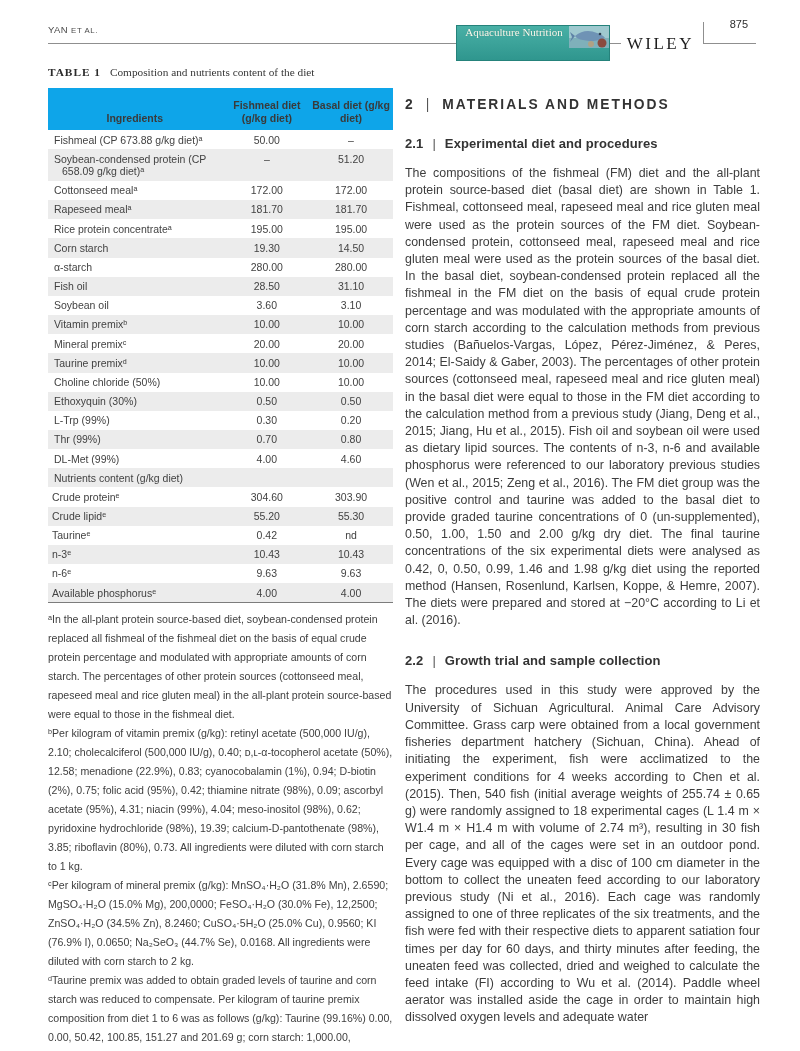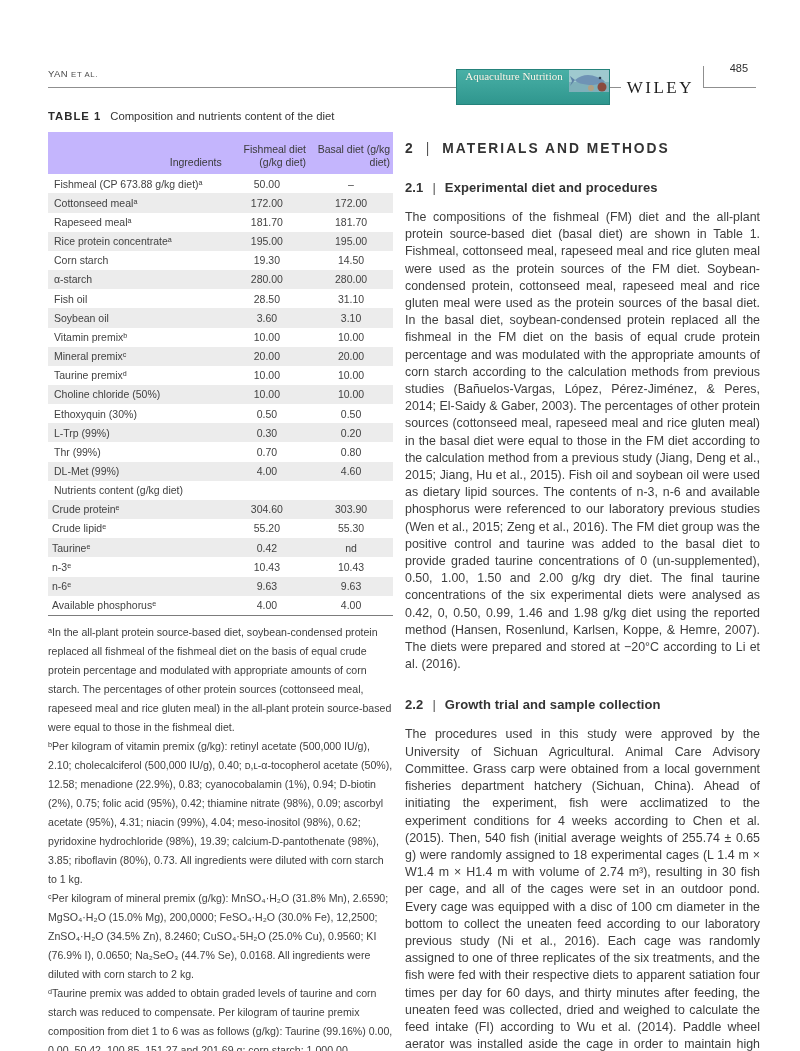--- a/index.html
+++ b/index.html
@@ -1,17 +1,17 @@
 <!DOCTYPE html>
 <html lang="en"><head>
 <meta charset="utf-8">
 <style>
   html,body{margin:0;padding:0;background:#ffffff;}
   body{width:800px;height:1051px;position:relative;font-family:"Liberation Sans",sans-serif;color:#3e3e3e;-webkit-font-smoothing:antialiased;}
-  .page{position:absolute;inset:0;overflow:hidden;margin-top:44px;}
+  .page{position:absolute;inset:0;overflow:hidden;}
 
   
   .hdr{position:absolute;left:48px;right:44px;top:0;height:60px;}
   .running-head{position:absolute;left:0;top:24px;font-size:9.5px;letter-spacing:.4px;color:#4a4a4a;}
   .running-head .etal{font-size:7.8px;letter-spacing:.6px;}
   .rule-row{position:absolute;left:0;right:0;top:30px;height:26px;display:flex;align-items:center;}
   .rule-seg{height:0;border-top:1.2px solid #8f8f8f;}
   .grow{flex:1;}
   .seg-dash{width:11px;}
   .seg-end{width:52px;align-self:center;}
@@ -21,24 +21,24 @@
   .wiley{font-family:"Liberation Serif",serif;font-size:17px;letter-spacing:2.5px;color:#1d1d1d;margin:0 9px 0 6px;line-height:1;}
   .vert-div{width:0;border-left:1px solid #8f8f8f;height:22px;align-self:flex-start;margin-top:-8px;}
   .page-num{position:absolute;right:8px;top:18px;font-size:11px;color:#2e2e2e;}
 
   
   .cols{position:absolute;left:48px;top:64px;width:712px;display:flex;}
   .col-left{width:345px;flex:none;}
   .col-right{width:355px;flex:none;margin-left:12px;}
 
   
-  .tbl-caption{font-size:11.3px;color:#363636;margin:2px 0 10px 0;}
+  .tbl-caption{font-size:11.3px;color:#363636;margin:2px 0 10px 0;font-family:Liberation Serif, serif;}
   .tbl-caption .cap-label{font-weight:bold;letter-spacing:1px;margin-right:9px;color:#2c2c2c;}
   table.diet{border-collapse:collapse;width:100%;font-size:10.5px;color:#424242;border-bottom:1.2px solid #7c7c7c;}
-  table.diet thead th{background:#c4b5fd;font-weight:normal;text-align:right;vertical-align:bottom;padding:11px 3px 5px 3px;line-height:1.25;color:#3a3a3a;}
+  table.diet thead th{background:#0ea5e9;font-weight:bold;text-align:center;vertical-align:bottom;padding:11px 3px 5px 3px;line-height:1.25;color:#3a3a3a;}
   table.diet thead th.col-lbl{padding-left:0;width:178px;}
   table.diet thead th.col-num{width:80px;}
   table.diet td{padding:3.4px 3px;line-height:1.18;vertical-align:top;}
   table.diet td.lbl{padding-left:6px;padding-right:8px;text-indent:-8px;}
   table.diet td.lbl{padding-left:14px;}
   table.diet td.lbl.indent{padding-left:12px;}
   table.diet td.num{text-align:center;}
   table.diet tbody tr:nth-child(even){background:#ececec;}
 
   
@@ -76,21 +76,21 @@
           <circle cx="31" cy="8" r="1.3" fill="#2c3e50"></circle>
           <circle cx="33" cy="17" r="4.5" fill="#8a4a3e"></circle>
           <circle cx="22" cy="18" r="3" fill="#b0a184"></circle>
         </svg>
       </div>
       <div class="rule-seg seg-dash"></div>
       <div class="wiley">WILEY</div>
       <div class="vert-div"></div>
       <div class="rule-seg seg-end"></div>
     </div>
-    <div class="page-num">485</div>
+    <div class="page-num">875</div>
   </div>
 
   <div class="cols">
 
     <div class="col-left">
       <div class="tbl-caption">
         <span class="cap-label">TABLE 1</span><span class="cap-text">Composition and nutrients content of the diet</span>
       </div>
       <table class="diet">
         <thead>
@@ -100,20 +100,25 @@
             <th class="col-num">Basal diet (g/kg diet)</th>
           </tr>
         </thead>
         <tbody id="table-body">
             <tr>
               <td class="lbl">Fishmeal (CP 673.88 g/kg diet)ᵃ</td>
               <td class="num">50.00</td>
               <td class="num">–</td>
             </tr>
             <tr>
+              <td class="lbl">Soybean-condensed protein (CP 658.09 g/kg diet)ᵃ</td>
+              <td class="num">–</td>
+              <td class="num">51.20</td>
+            </tr>
+            <tr>
               <td class="lbl">Cottonseed mealᵃ</td>
               <td class="num">172.00</td>
               <td class="num">172.00</td>
             </tr>
             <tr>
               <td class="lbl">Rapeseed mealᵃ</td>
               <td class="num">181.70</td>
               <td class="num">181.70</td>
             </tr>
             <tr>

